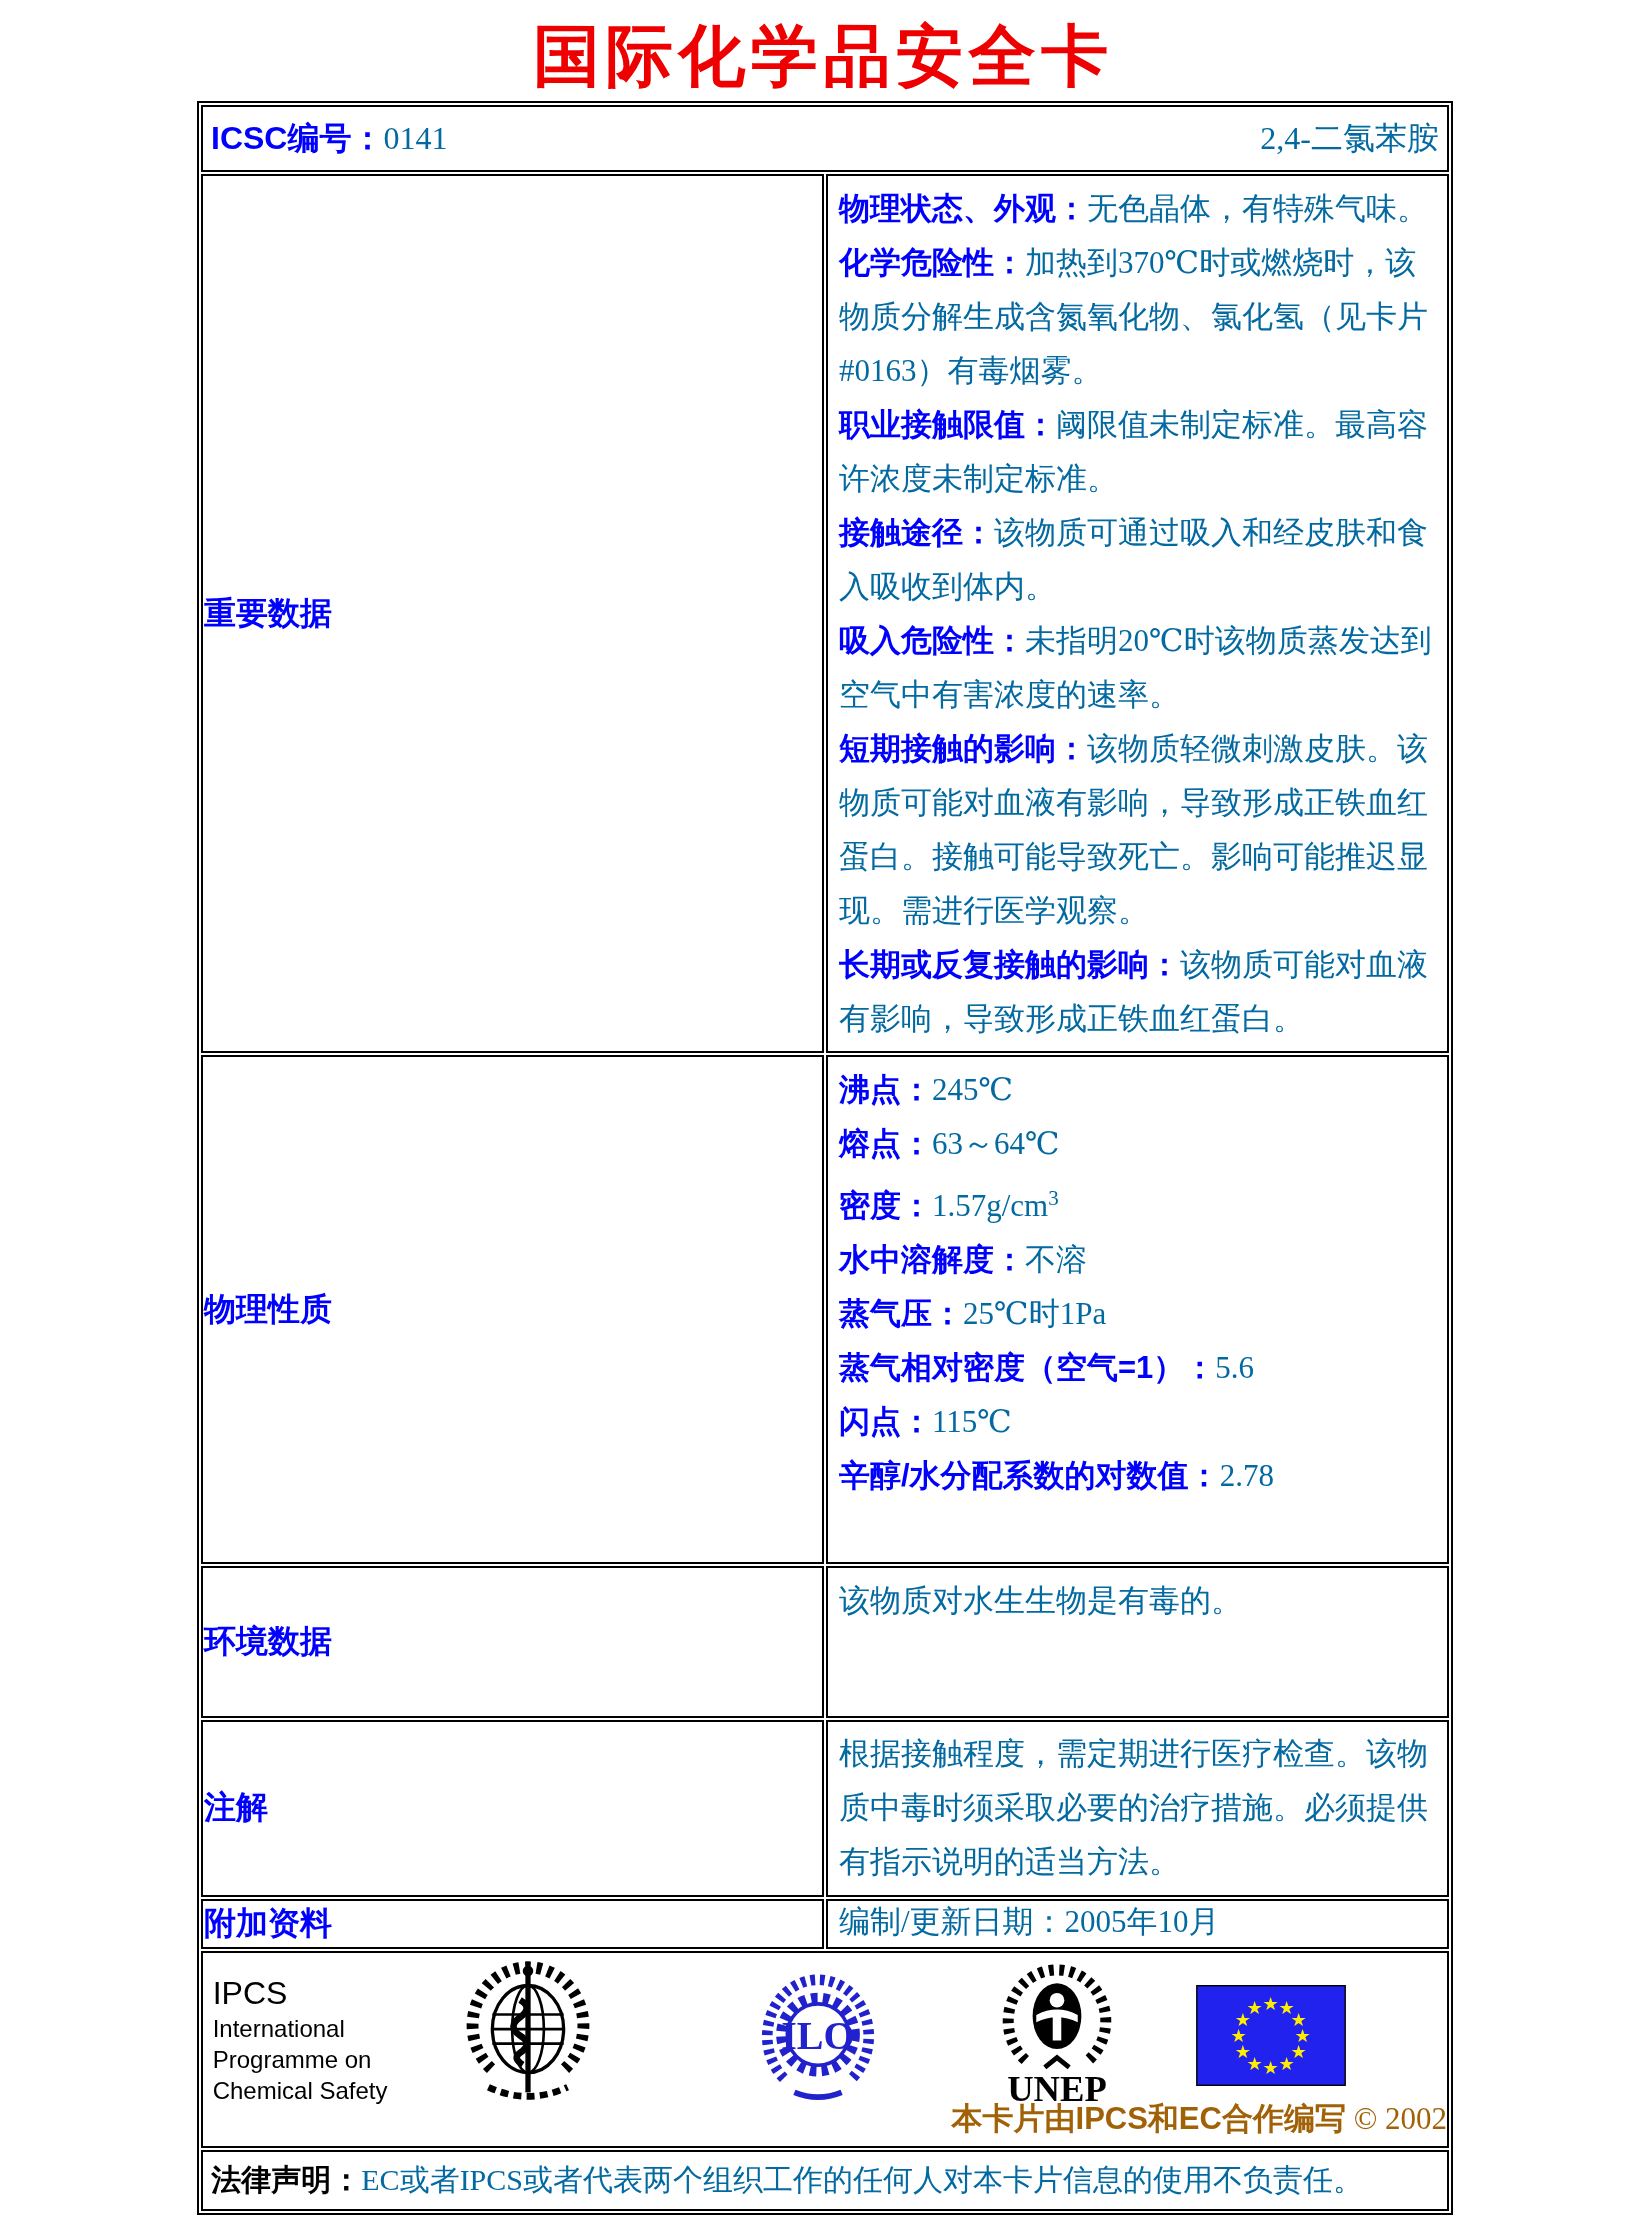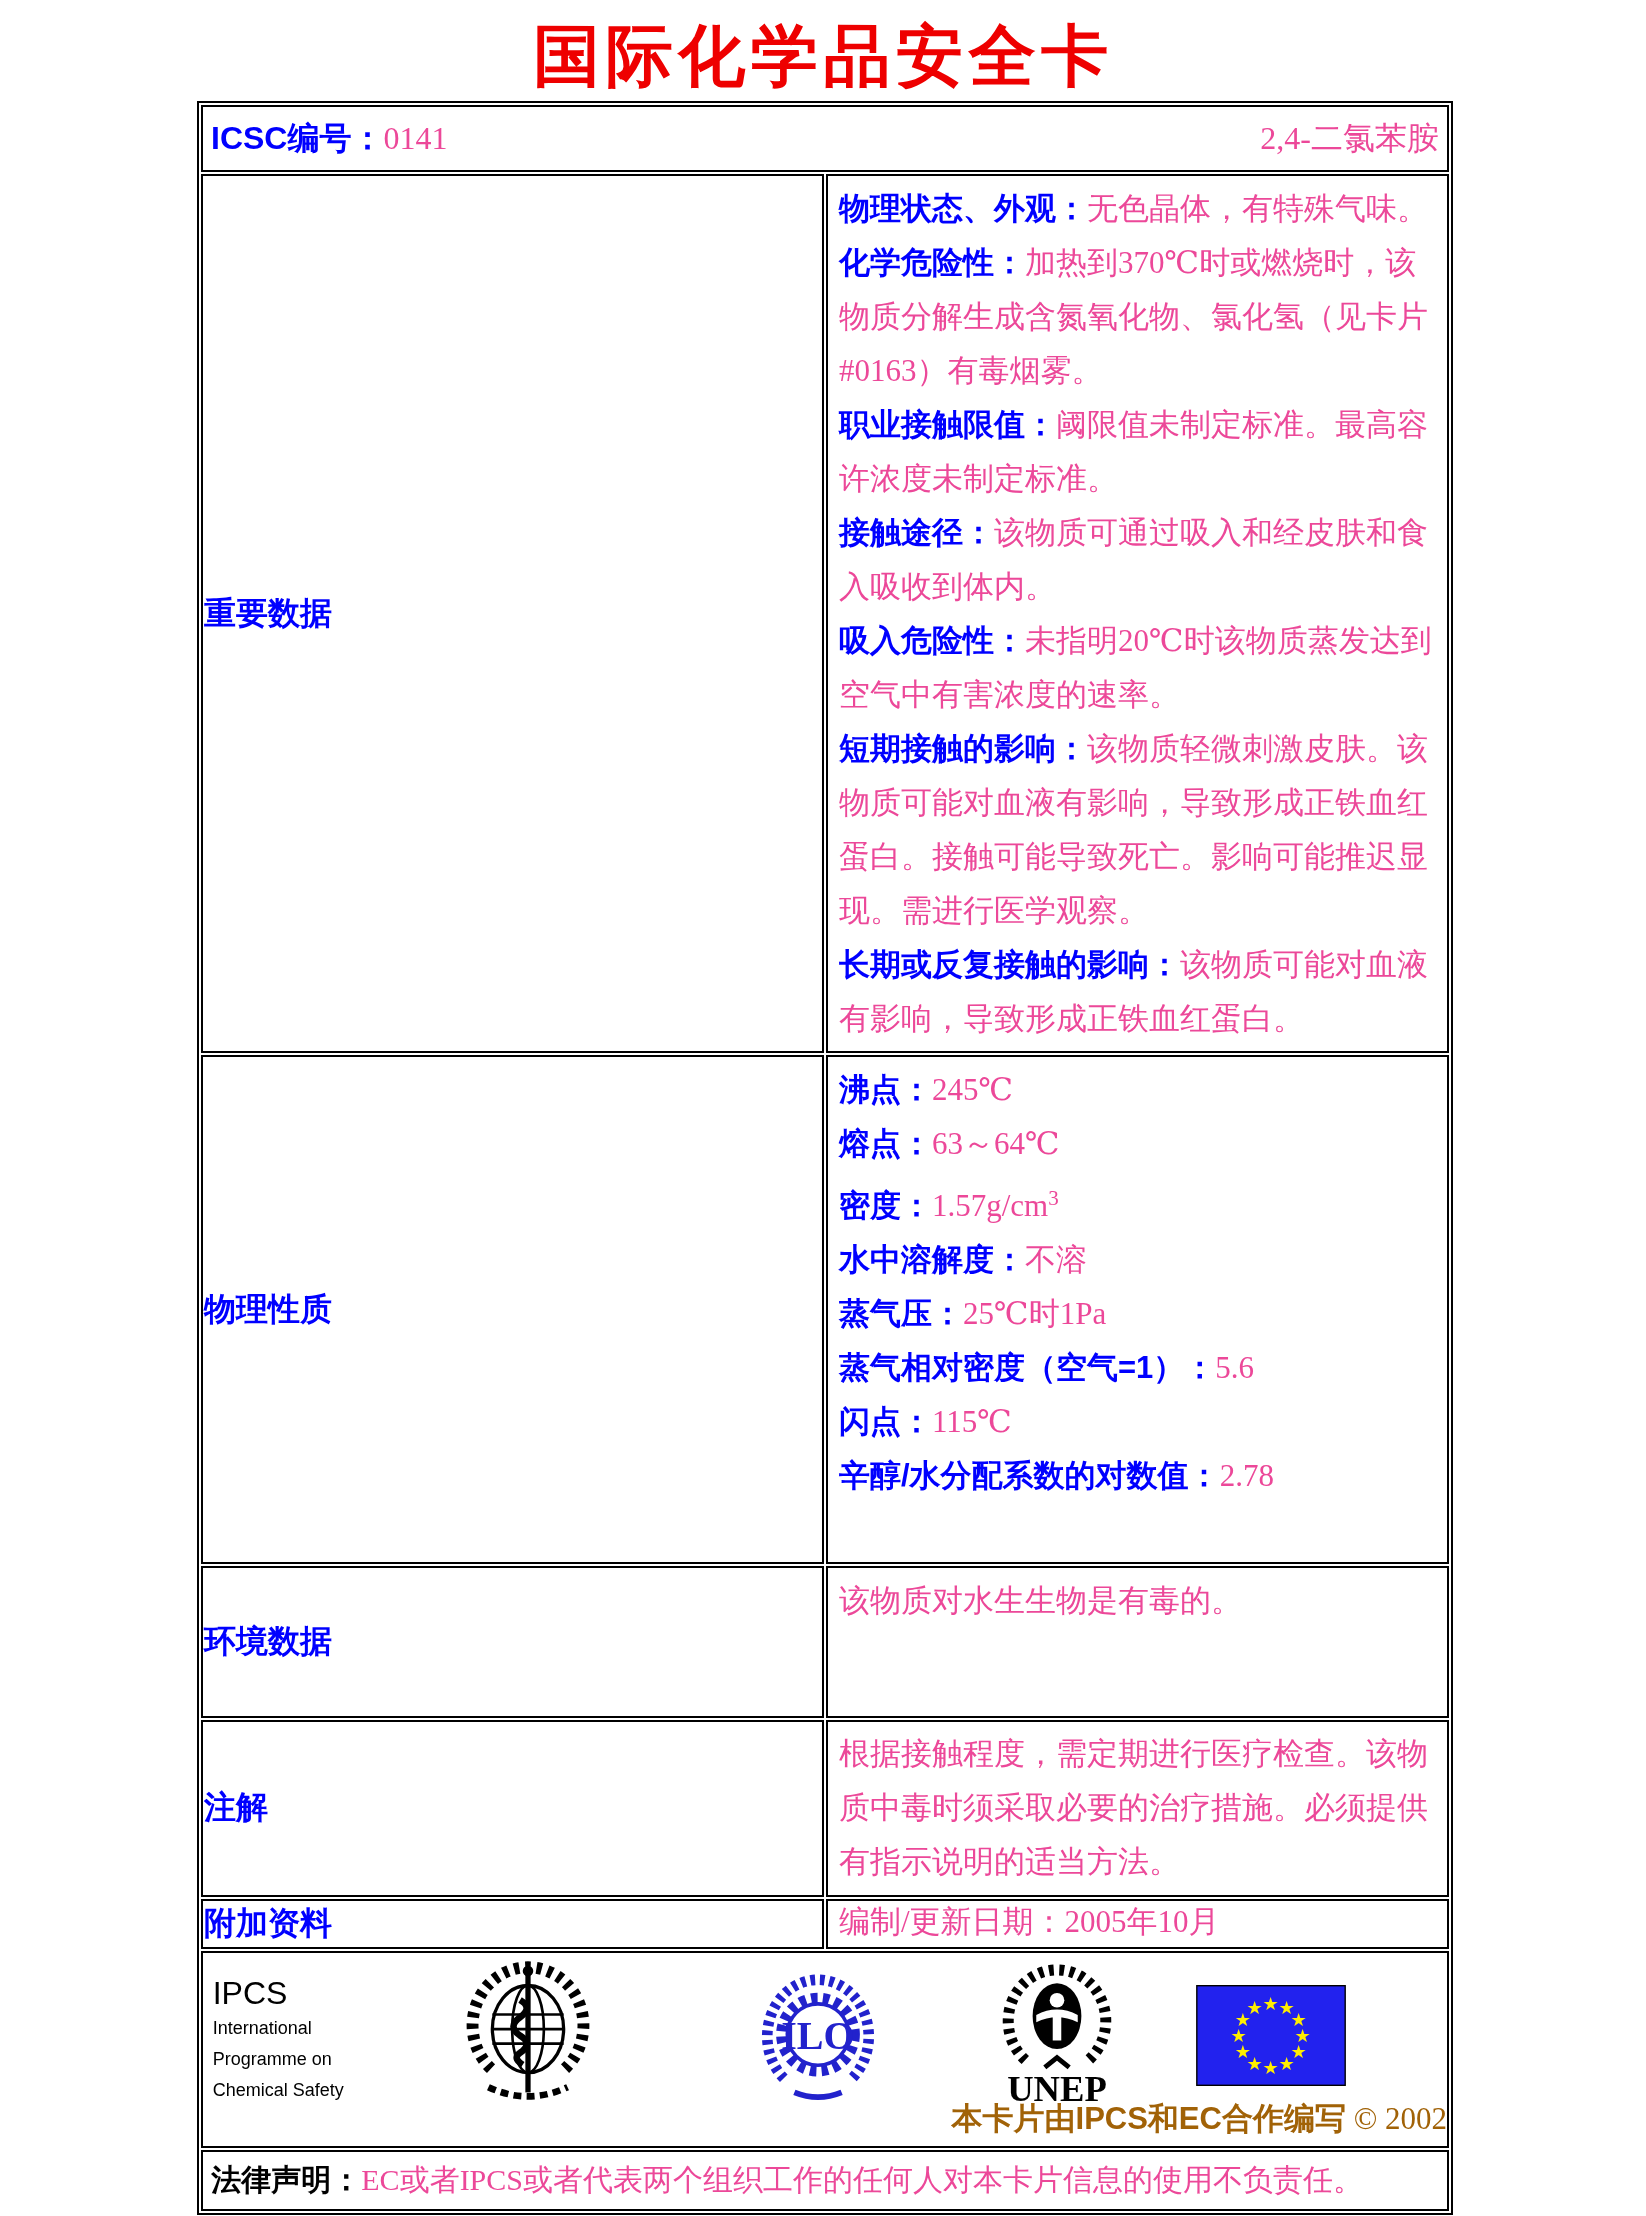--- a/index.html
+++ b/index.html
@@ -20,28 +20,28 @@
   td{border:2.1px solid #000;background:#fff;vertical-align:top;}
   td.lbl{
     width:167px;text-align:left;vertical-align:middle;
     color:#0000ff;font-weight:bold;font-size:32px;
     font-family:"Liberation Sans","DejaVu Sans",sans-serif;
   }
   td.cnt{padding:5.6px 11px;font-size:31px;line-height:54px;}
   td.hdr{height:61px;}
   .hdr-flex{display:flex;justify-content:space-between;align-items:center;height:61px;padding:0 7px;font-size:32px;}
   .k{color:#0000ff;font-weight:bold;font-family:"Liberation Sans","DejaVu Sans",sans-serif;margin-top:48px;}
-  .v{color:#ec4899;}
+  .v{color:#0369a1;}
   sup.v{font-size:21px;}
   .tight{line-height:50px;}
   td.addl{padding:1.4px 11px;font-size:31px;line-height:40px;}
   td.footer{height:193px;position:relative;padding:0;}
   .ipcs-block{position:absolute;left:9.7px;top:21px;font-family:"Liberation Sans","DejaVu Sans",sans-serif;}
   .ipcs-name{font-size:32px;font-weight:normal;line-height:39px;}
-  .ipcs-line{font-size:18px;line-height:31px;}
+  .ipcs-line{font-size:24px;line-height:31px;}
   .logo{position:absolute;}
   .logo-who{left:259px;top:7px;}
   .logo-ilo{left:556px;top:15.3px;}
   .logo-unep{left:793px;top:7px;}
   .logo-eu{left:993px;top:32px;}
   .footer-caption{
     position:absolute;left:0;right:0;bottom:5.6px;text-align:right;
     font-size:31px;color:#a16207;
   }
   .footer-caption .cap-main{font-weight:bold;font-family:"Liberation Sans","DejaVu Sans",sans-serif;}

